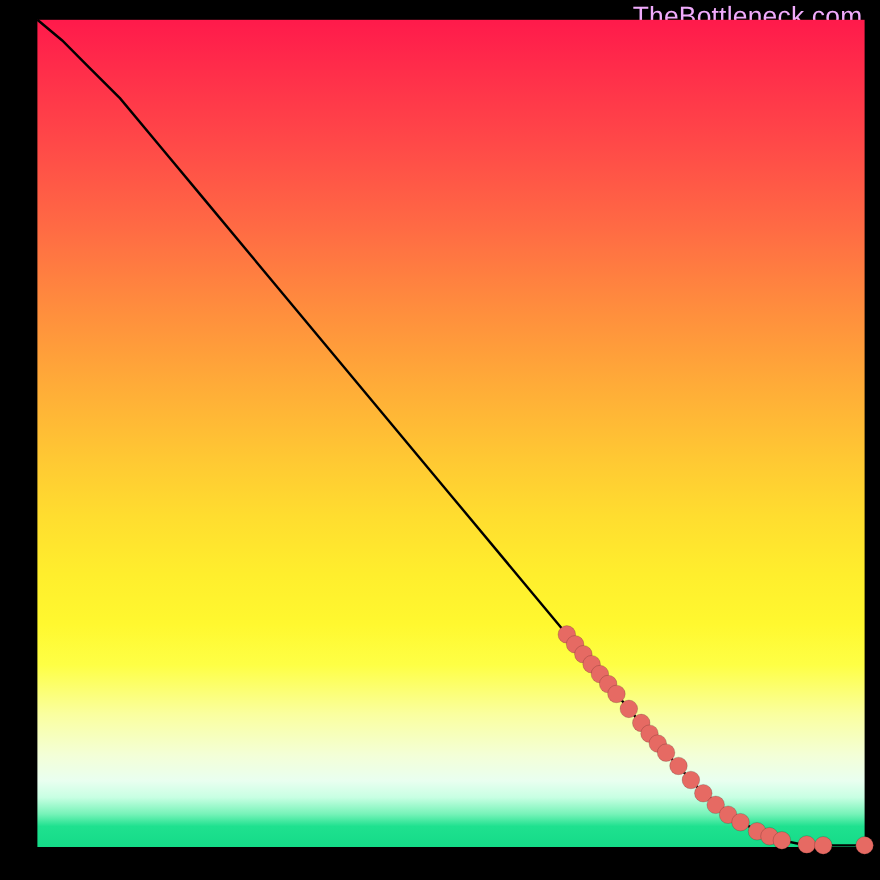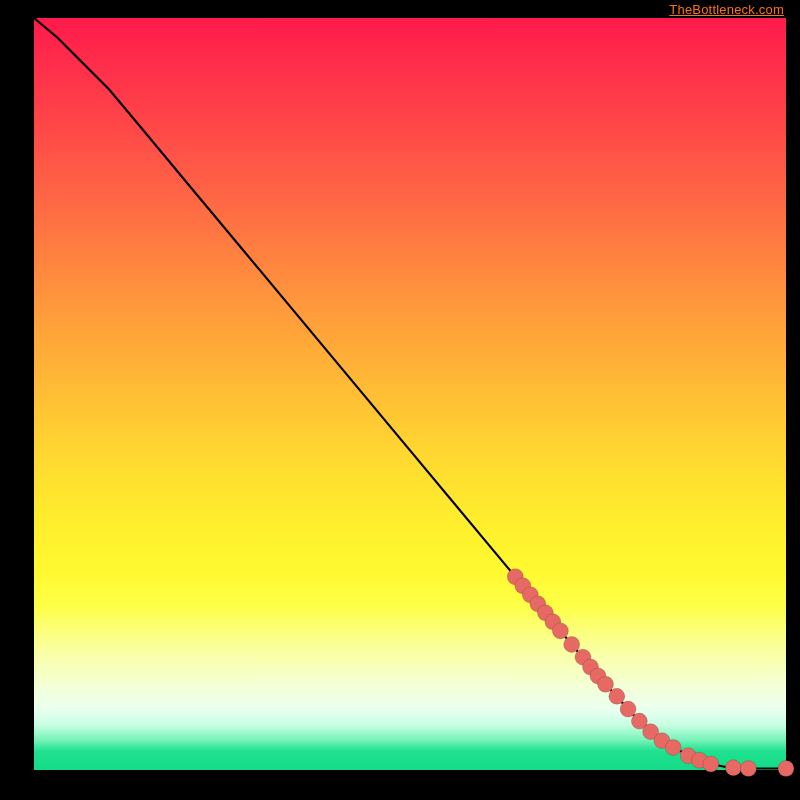--- a/index.html
+++ b/index.html
@@ -63,25 +63,24 @@
   }
   .dot {
     fill: #e66a63;
     stroke: rgba(0,0,0,0.25);
     stroke-width: 0.6;
   }
   .watermark {
     position: absolute;
     top: 2px;
     right: 16px;
-    color: #f97316;
-    font-size: 13px;
+    color: #f0abfc;
+    font-size: 24px;
     letter-spacing: 0.2px;
     user-select: none;
-    text-decoration: underline;
   }
 </style>
 </head>
 <body>
 
 <div class="stage">
 
   <div class="watermark">TheBottleneck.com</div>
 
   <div class="plot">

